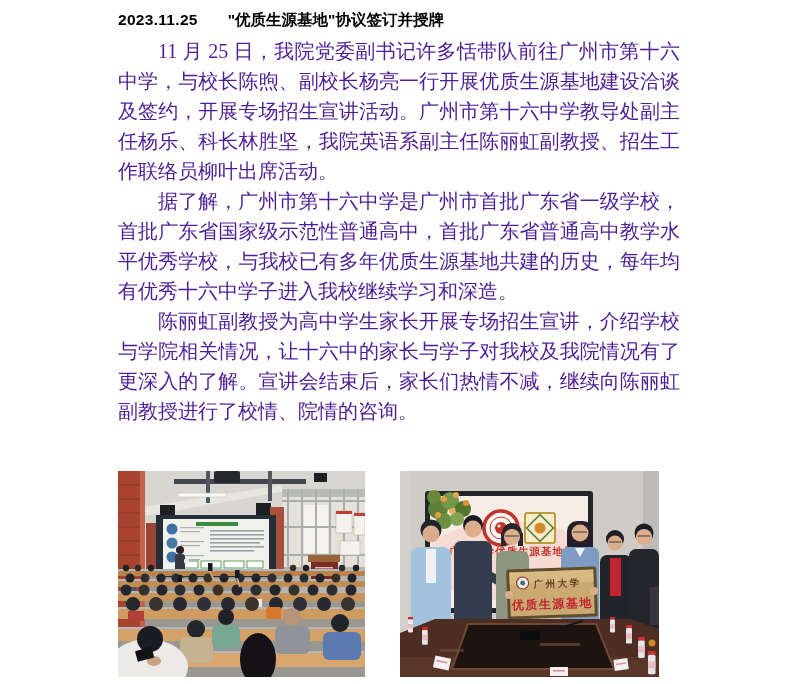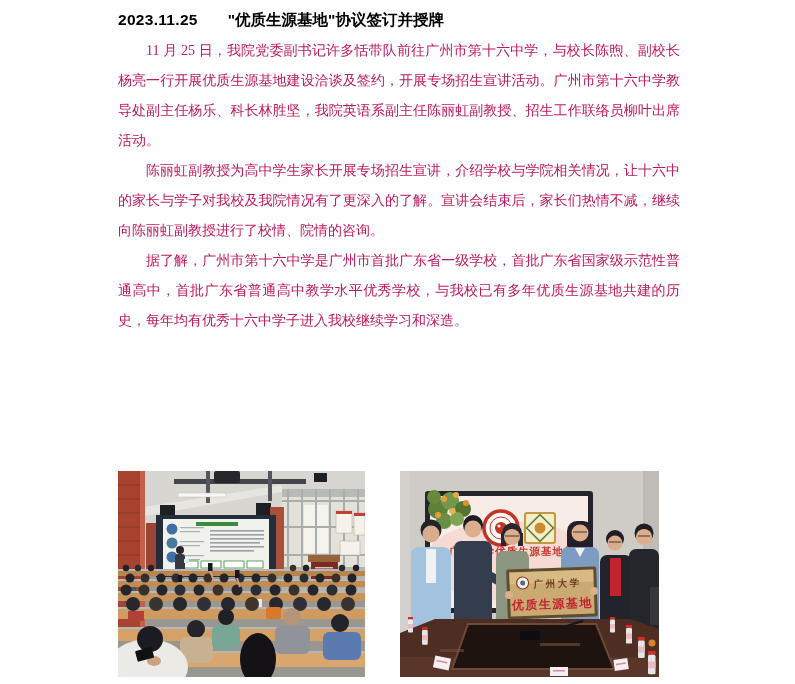--- a/index.html
+++ b/index.html
@@ -8,37 +8,37 @@
     font-family:"Liberation Serif","DejaVu Serif",serif;color:#1a1a1a;
   }
   .content{position:absolute;left:118px;top:0;width:562px;}
   .title{
     margin:0;padding-top:6px;height:30px;line-height:28px;
     font-family:"Liberation Sans","DejaVu Sans",sans-serif;
     font-size:15.5px;font-weight:700;color:#000;
   }
   .title .date{padding-right:30px;letter-spacing:0.3px;}
   .bodytext p{
-    margin:0;font-size:14px;line-height:30px;
-    text-align:justify;text-indent:2em;color:#be185d;
+    margin:0;font-size:20px;line-height:30px;
+    text-align:justify;text-indent:2em;color:#4c1d95;
   }
   .photos{position:absolute;left:118px;top:471px;display:flex;gap:35px;}
   .photos svg{display:block;}
   svg text{font-family:"Liberation Sans","DejaVu Sans",sans-serif;}
 </style>
 </head>
 <body>
 
 <div class="page">
   <div class="content">
     <h1 class="title"><span class="date">2023.11.25</span><span>"优质生源基地"协议签订并授牌</span></h1>
     <div class="bodytext">
       <p>11 月 25 日，我院党委副书记许多恬带队前往广州市第十六中学，与校长陈煦、副校长杨亮一行开展优质生源基地建设洽谈及签约，开展专场招生宣讲活动。广州市第十六中学教导处副主任杨乐、科长林胜坚，我院英语系副主任陈丽虹副教授、招生工作联络员柳叶出席活动。</p>
+      <p>据了解，广州市第十六中学是广州市首批广东省一级学校，首批广东省国家级示范性普通高中，首批广东省普通高中教学水平优秀学校，与我校已有多年优质生源基地共建的历史，每年均有优秀十六中学子进入我校继续学习和深造。</p>
       <p>陈丽虹副教授为高中学生家长开展专场招生宣讲，介绍学校与学院相关情况，让十六中的家长与学子对我校及我院情况有了更深入的了解。宣讲会结束后，家长们热情不减，继续向陈丽虹副教授进行了校情、院情的咨询。</p>
-      <p>据了解，广州市第十六中学是广州市首批广东省一级学校，首批广东省国家级示范性普通高中，首批广东省普通高中教学水平优秀学校，与我校已有多年优质生源基地共建的历史，每年均有优秀十六中学子进入我校继续学习和深造。</p>
     </div>
   </div>
 
   <div class="photos">
 
     <svg width="247" height="206" viewBox="0 0 247 206">
 
       <g>
         <rect x="0" y="0" width="247" height="120" fill="#d8d6d1"></rect>
         <rect x="0" y="100" width="247" height="106" fill="#9a9690"></rect>

